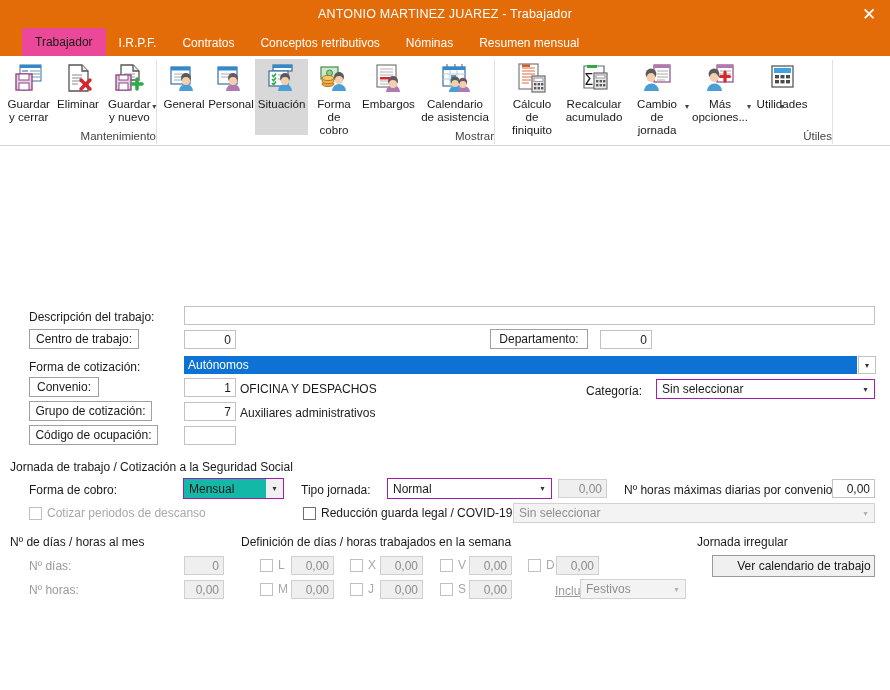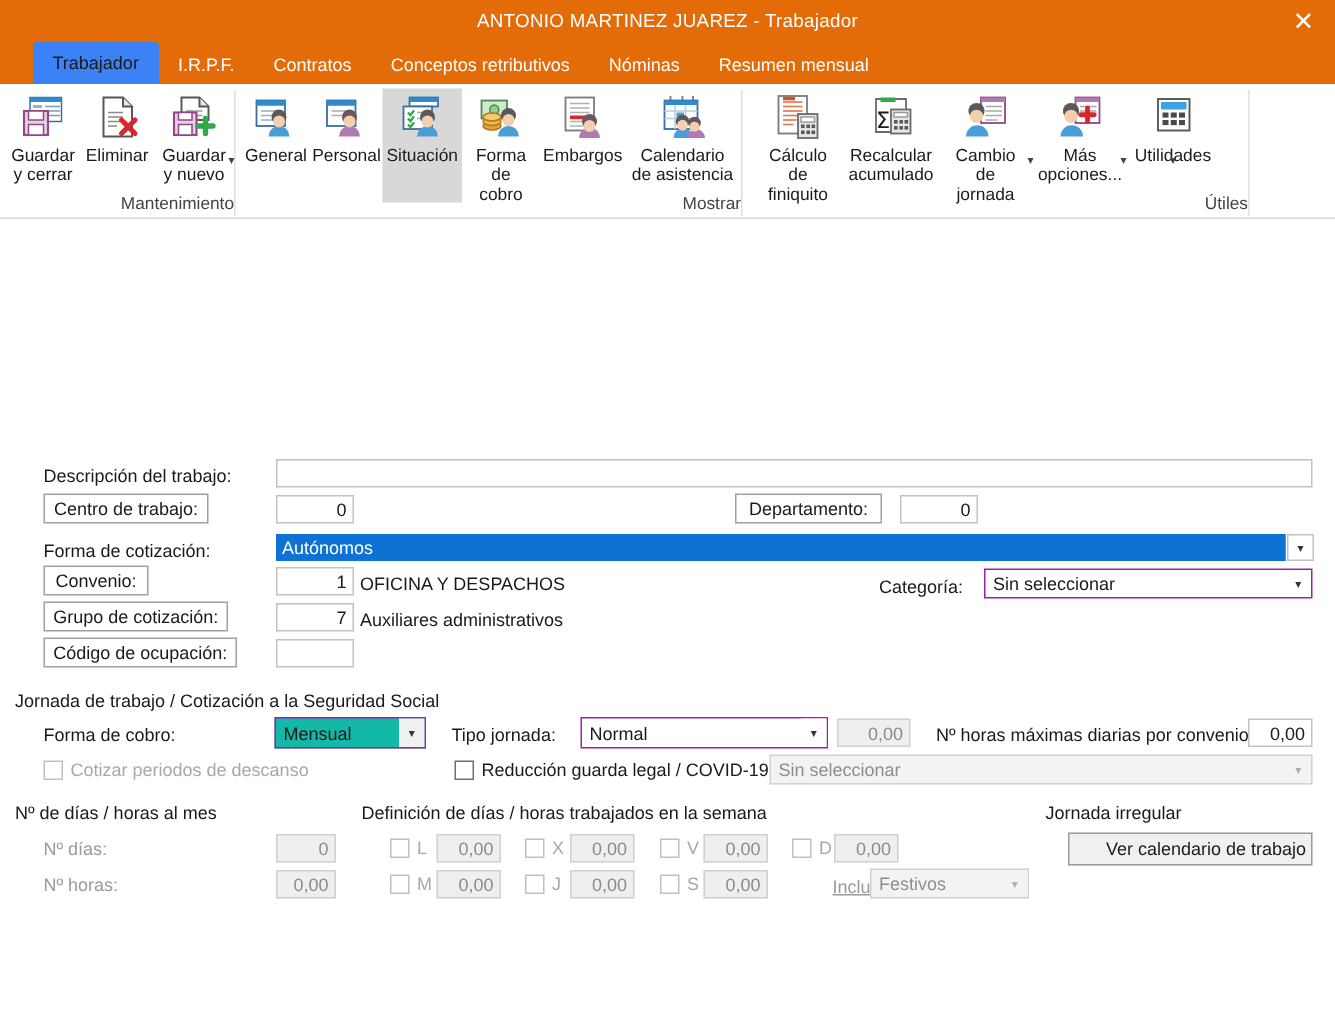--- a/index.html
+++ b/index.html
@@ -31,21 +31,21 @@
   
   .tabstrip {
     height: 28px; background: #E36C09; display: flex; align-items: flex-end;
     padding-left: 22px;
   }
   .tab {
     height: 26px; line-height: 26px; padding: 0 13px;
     color: #ffffff; font-size: 12px; cursor: pointer; white-space: nowrap;
   }
   .tab.active {
-    background: #3b82f6; color: #1a1a1a; border-radius: 3px 3px 0 0;
+    background: #ec4899; color: #1a1a1a; border-radius: 3px 3px 0 0;
     height: 28px; line-height: 28px;
   }
 
   
   .ribbon {
     height: 90px; background: #ffffff; display: flex;
     border-bottom: 1px solid #d6d6d6; position: relative;
   }
   .rgroup { display: flex; flex-direction: column; position: relative; }
   .rgroup-items { display: flex; align-items: flex-start; height: 72px; padding-top: 3px; }

